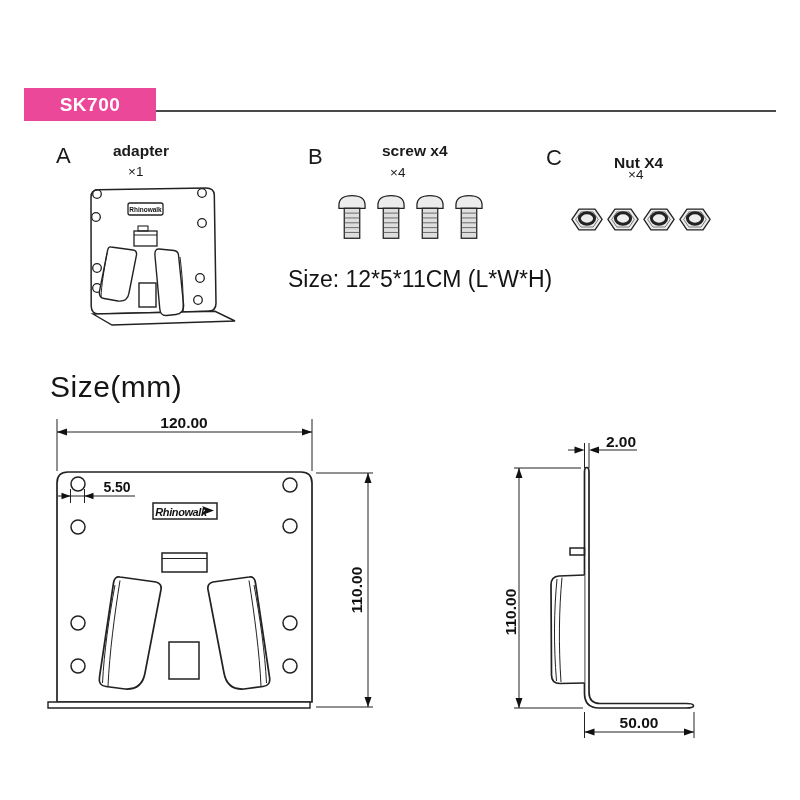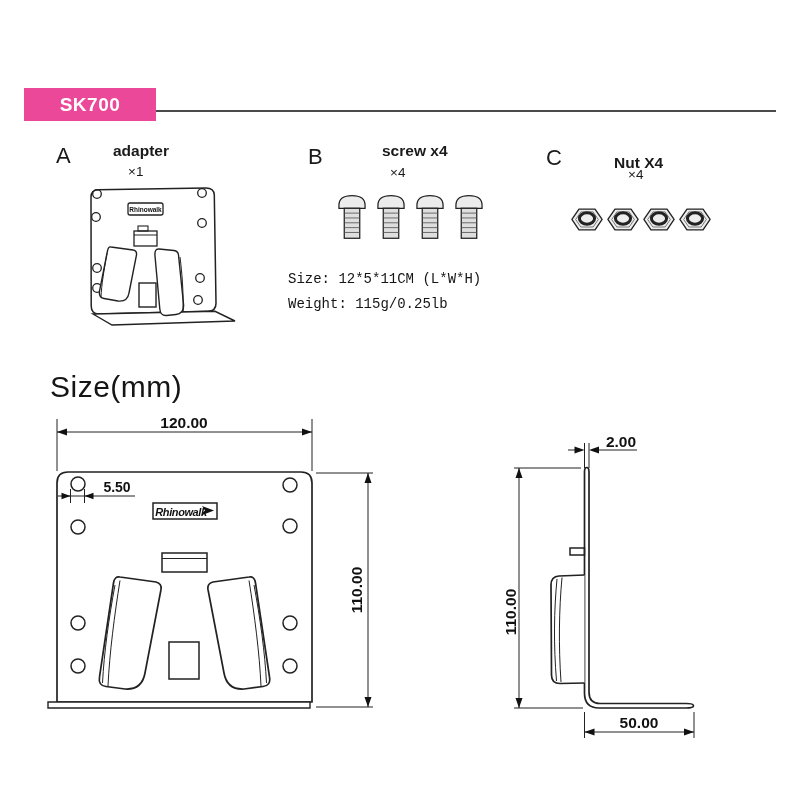--- a/index.html
+++ b/index.html
@@ -15,21 +15,21 @@
   }
   .model-bar span{color:#ffffff;font-weight:bold;font-size:19px;letter-spacing:.5px;}
   .header-line{left:156px;top:110px;width:620px;height:2px;background:#4a4a4a;}
   
   .part-letter{font-size:22px;color:#1a1a1a;}
   .part-name{font-size:15.5px;color:#1a1a1a;font-weight:bold;}
   .part-qty{font-size:13.5px;color:#1a1a1a;}
   .screw-row{display:flex;gap:9px;}
   .nut-row{display:flex;gap:2px;}
   
-  .specs{left:288px;top:267px;font-size:14px;line-height:24.5px;color:#141414;font-family:Liberation Mono, monospace;}
+  .specs{left:288px;top:267px;font-size:23px;line-height:24.5px;color:#141414;}
   .specs .l3{padding-left:7px;}
   
   .size-title{left:50px;top:370px;font-size:30px;color:#151515;letter-spacing:.5px;}
   svg{display:block;}
   svg text{font-family:"Liberation Sans", sans-serif;fill:#111;}
   .dim{font-size:15.5px;font-weight:bold;}
   .dim-sm{font-size:14px;font-weight:bold;}
   .outline{fill:#ffffff;stroke:#222;stroke-width:1.7;}
   .thin{fill:none;stroke:#222;stroke-width:1;}
   .mid{fill:none;stroke:#222;stroke-width:1.5;}
@@ -146,21 +146,20 @@
   </svg>
   <svg width="34" height="30" viewBox="0 0 36 30">
     <polygon points="2,15.5 9.5,4.5 26.5,4.5 34,15.5 26.5,26.5 9.5,26.5" fill="#ededed" stroke="#222" stroke-width="1.4" stroke-linejoin="round"></polygon>
     <polygon points="6,15.5 11.5,7.5 24.5,7.5 30,15.5 24.5,23.5 11.5,23.5" fill="none" stroke="#555" stroke-width="0.8" stroke-linejoin="round"></polygon>
     <ellipse cx="18" cy="14.5" rx="8" ry="6" fill="none" stroke="#222" stroke-width="3.2"></ellipse>
   </svg>
 </div>
 
 <div class="abs specs">
   <div class="l1">Size: 12*5*11CM (L*W*H)</div>
-  <div class="l2">Weight: 115g/0.25lb</div>
 </div>
 
 <div class="abs size-title">Size(mm)</div>
 
 <svg class="abs" style="left:40px;top:405px;" width="340" height="315" viewBox="0 0 340 315">
 
   <g>
     <path class="thin" d="M17,14 V66"></path>
       <path class="thin" d="M272,14 V66"></path>
     <path class="thin" d="M17,27 H272"></path>

